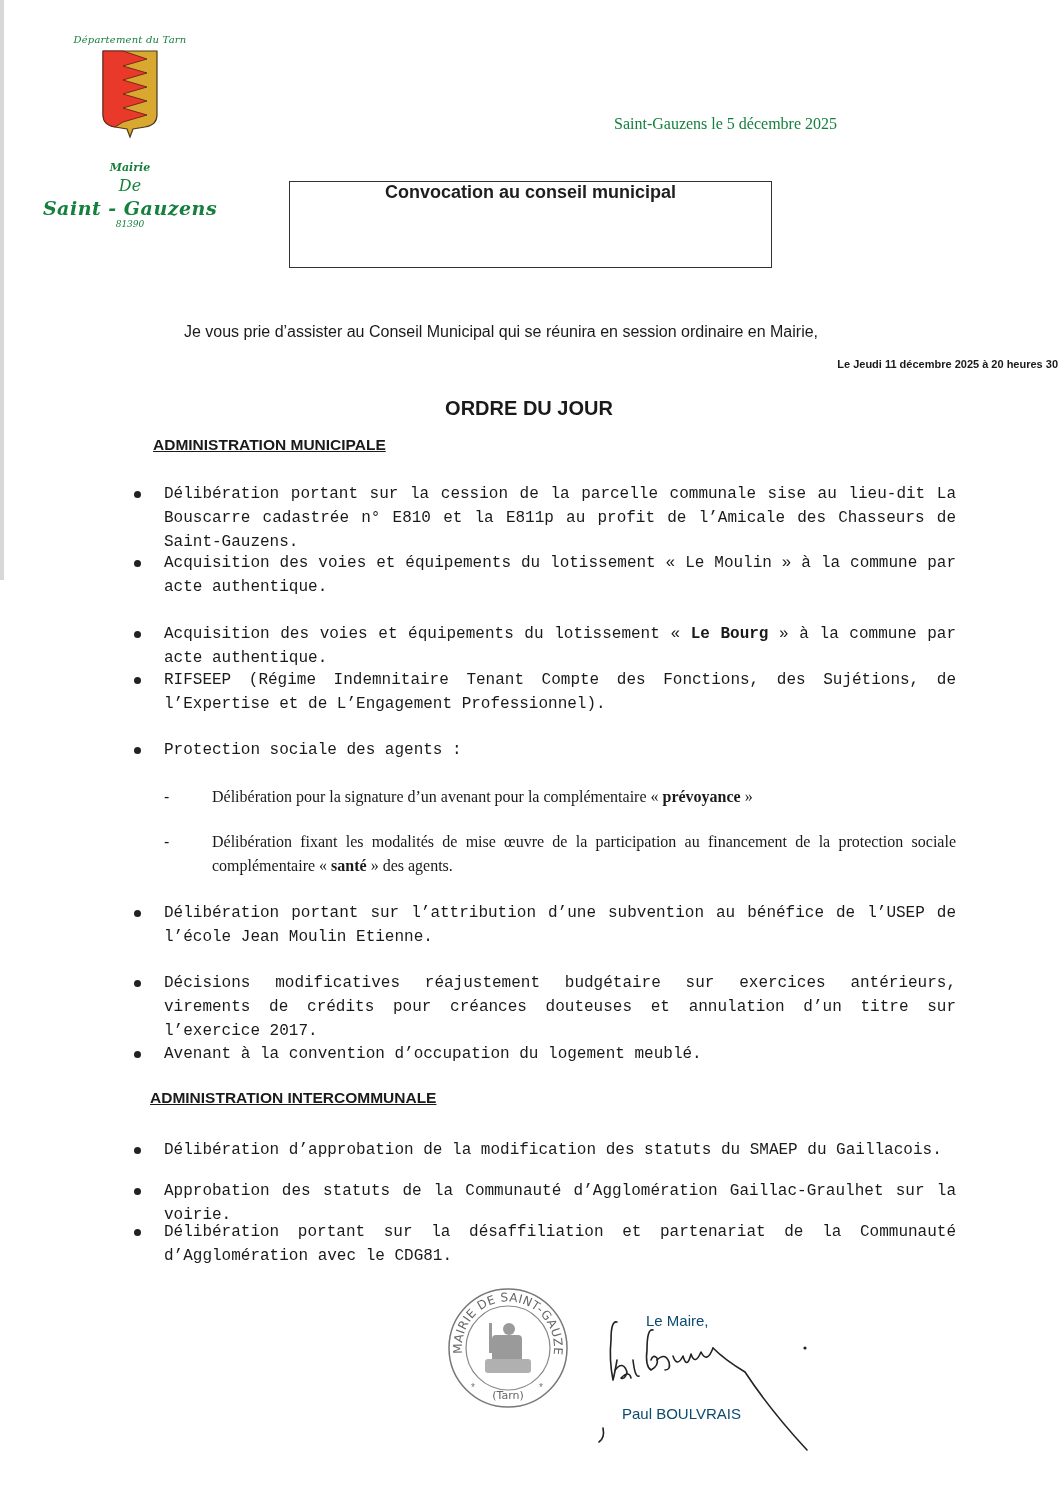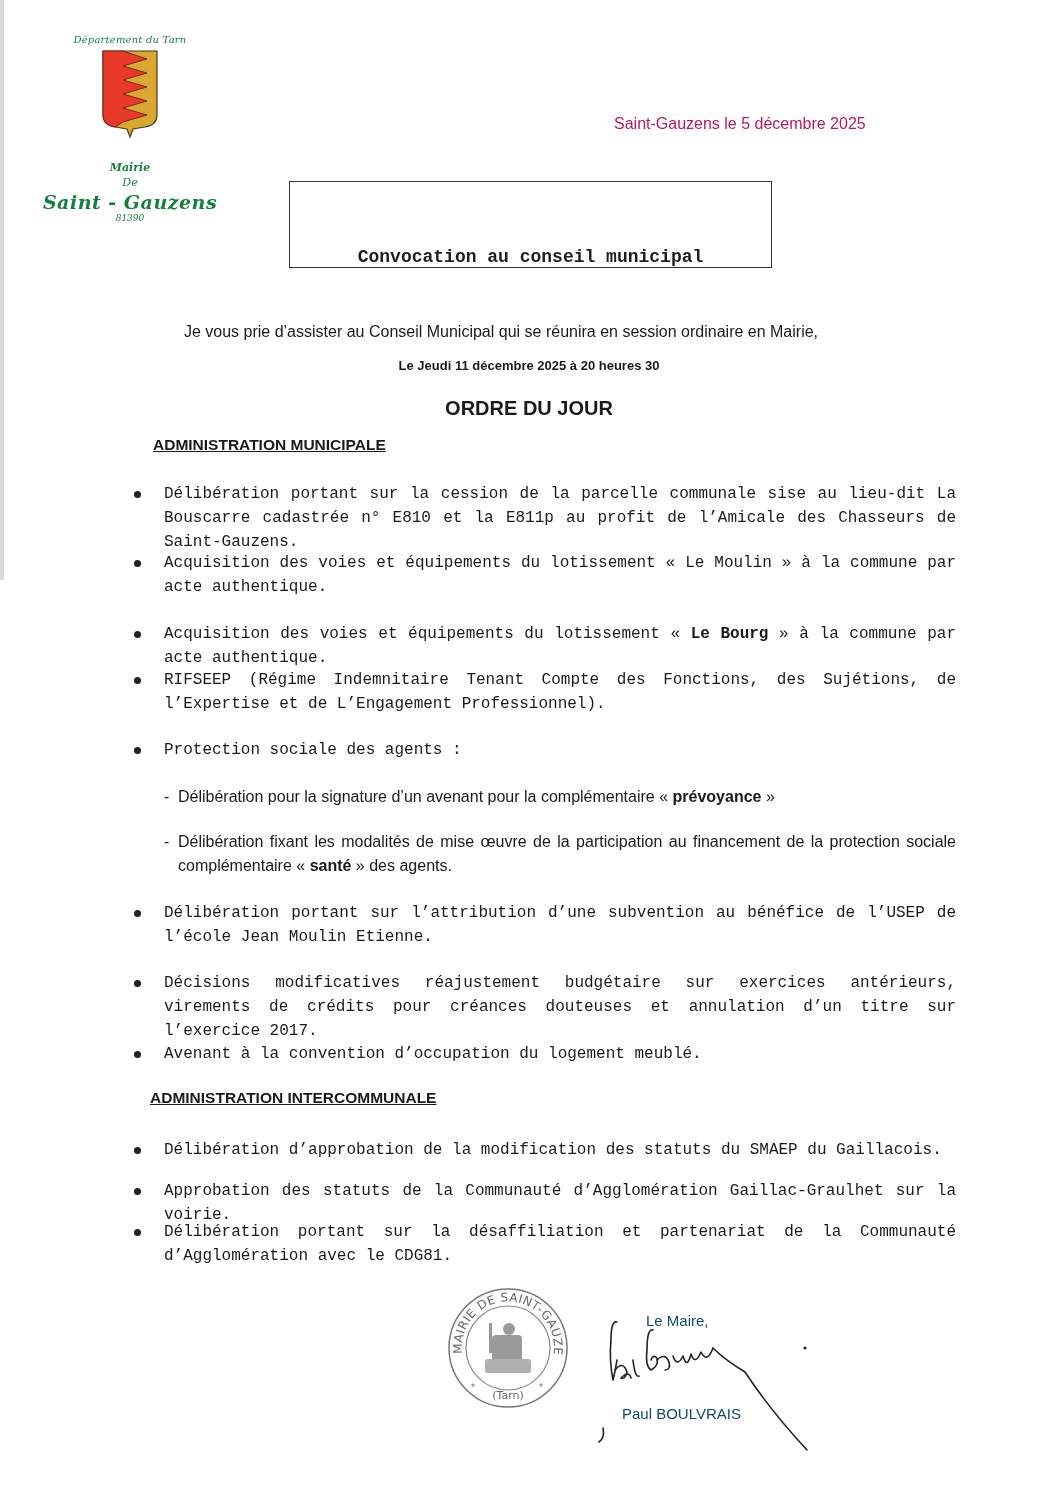--- a/index.html
+++ b/index.html
@@ -4,43 +4,43 @@
 <style>
   html, body { margin: 0; padding: 0; background: #ffffff; }
   body { width: 1058px; height: 1497px; position: relative; overflow: hidden;
          font-family: "Liberation Sans", sans-serif; color: #1a1a1a; }
   .scan-edge { position: absolute; left: 0; top: 0; width: 4px; height: 580px; background: #d8d8d8; }
   .letterhead { position: absolute; left: 30px; top: 34px; width: 200px; text-align: center;
                 font-family: "DejaVu Serif", serif; font-style: italic; color: #15803d; }
   .lh-dept { font-size: 10px; letter-spacing: 0.2px; }
   .crest { display: block; margin: 4px auto 0; width: 58px; height: 92px; }
   .lh-mairie { font-size: 11px; margin-top: 20px; font-weight: bold; }
-  .lh-de { font-size: 11px; margin-top: 2px; font-style: italic; }
+  .lh-de { font-size: 16px; margin-top: 2px; font-style: italic; }
   .lh-town { font-size: 19px; font-weight: bold; margin-top: 2px; letter-spacing: 0.5px; }
   .lh-zip { font-size: 9px; margin-top: 0; }
 
-  .date-line { position: absolute; left: 614px; top: 115px; font-size: 16px; color: #be185d; }
+  .date-line { position: absolute; left: 614px; top: 115px; font-size: 16px; color: #15803d; font-family: Liberation Serif, serif; }
 
   .title-box { position: absolute; left: 289px; top: 181px; width: 481px; height: 85px;
-               border: 1px solid #333; display: flex; align-items: flex-end; justify-content: center; font-family: Liberation Mono, monospace; }
+               border: 1px solid #333; display: flex; align-items: flex-start; justify-content: center; }
   .title-box span { font-size: 18px; font-weight: bold; color: #1e1e1e; }
 
   .intro { position: absolute; left: 0; width: 1002px; top: 323px; text-align: center; font-size: 16px; }
-  .meeting { position: absolute; left: 0; width: 1058px; top: 358px; text-align: center; font-size: 13px; font-weight: bold; }
+  .meeting { position: absolute; left: 0; width: 1058px; top: 358px; text-align: right; font-size: 11px; font-weight: bold; }
   .agenda-title { position: absolute; left: 0; width: 1058px; top: 397px; text-align: center; font-size: 20px; font-weight: bold; }
 
   .section-h { position: absolute; font-size: 15.5px; font-weight: bold; text-decoration: underline; }
 
   .item { position: absolute; left: 134px; width: 822px; font-size: 16px; line-height: 24px; }
   .item .bullet { position: absolute; left: 0; top: 9px; width: 7px; height: 7px; border-radius: 50%; background: #222; }
   .item .txt { margin-left: 30px; text-align: justify; text-align-last: left; font-family: Liberation Mono, monospace; }
 
   .sub { position: absolute; left: 160px; width: 796px; font-size: 16px; line-height: 24px; }
   .sub .dash { position: absolute; left: 4px; top: 0; }
-  .sub .txt { margin-left: 18px; text-align: justify; text-align-last: left; }
+  .sub .txt { margin-left: 52px; text-align: justify; text-align-last: left; font-family: Liberation Serif, serif; }
   b.kw { font-weight: bold; }
 
   .stamp { position: absolute; left: 447px; top: 1287px; width: 122px; height: 122px; }
   .sig-label { position: absolute; left: 646px; top: 1312px; font-size: 15px; color: #0c4a6e; }
   .sig-name { position: absolute; left: 622px; top: 1405px; font-size: 15px; color: #0c4a6e; }
   .signature { position: absolute; left: 595px; top: 1300px; width: 240px; height: 160px; }
 </style>
 </head>
 <body>
 

